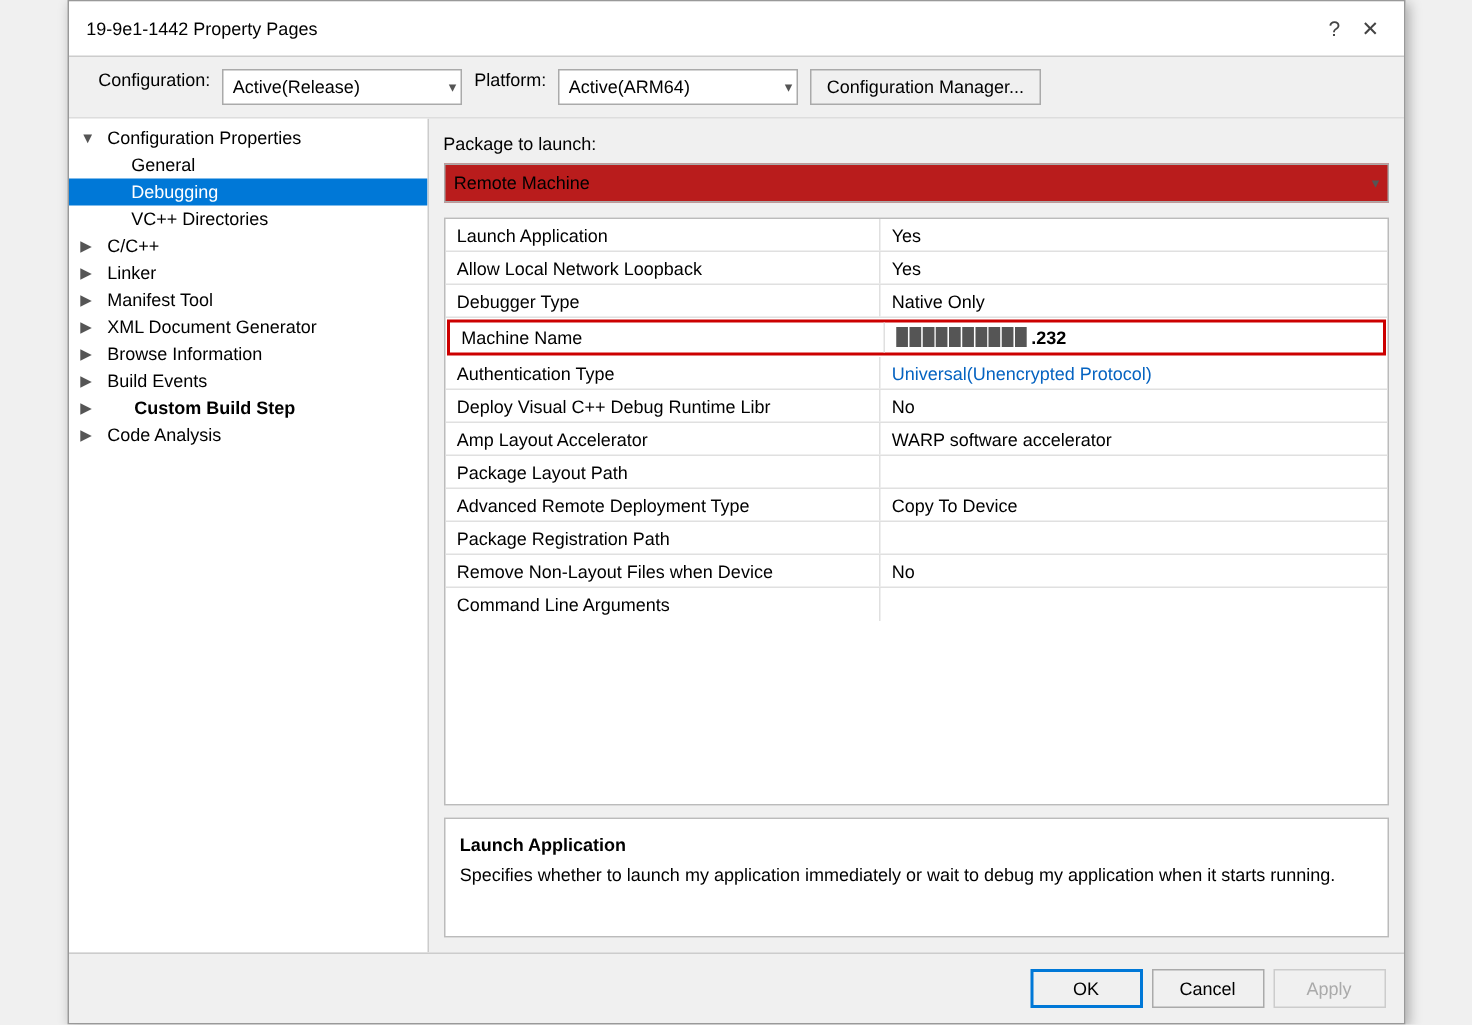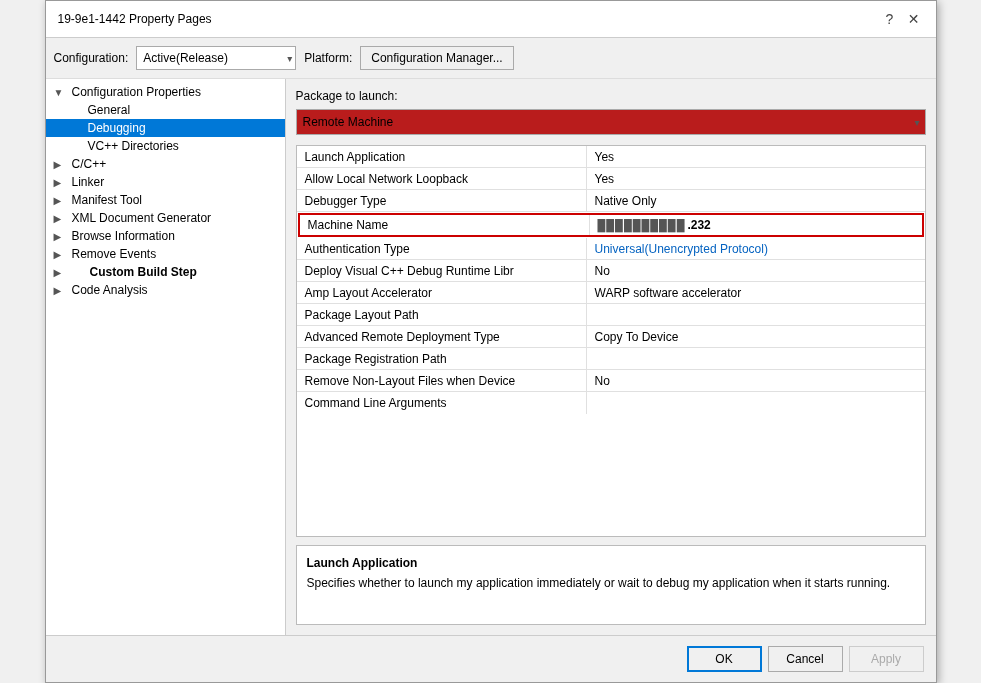--- a/index.html
+++ b/index.html
@@ -47,23 +47,23 @@
       cursor: pointer;
       font-size: 14px;
       color: #444;
       display: flex;
       align-items: center;
       justify-content: center;
       padding: 0;
     }
 
     .config-bar {
-      padding: 8px 8px;
-      display: flex;
-      align-items: center;
+      padding: 8px 20px;
+      display: flex;
+      align-items: flex-start;
       gap: 8px;
       background: #f0f0f0;
       border-bottom: 1px solid #ddd;
     }
     .config-bar label { font-size: 12px; }
     .config-select {
       height: 24px;
       font-size: 12px;
       border: 1px solid #aaa;
       background: #fff;
@@ -280,20 +280,25 @@
   </div>
 
   <div class="config-bar">
     <label>Configuration:</label>
     <div class="select-wrapper">
       <select class="config-select">
         <option>Active(Release)</option>
       </select>
     </div>
     <label>Platform:</label>
+    <div class="select-wrapper">
+      <select class="config-select">
+        <option>Active(ARM64)</option>
+      </select>
+    </div>
     <button class="config-manager-btn">Configuration Manager...</button>
   </div>
 
   <div class="main-content">
 
     <div class="sidebar">
     <div class="tree-item">
           <span class="expand-icon" style="margin-left: 4px;">▼</span>
           <span style="margin-left: 4px;">Configuration Properties</span>
         </div>
@@ -324,21 +329,21 @@
         <div class="tree-item">
           <span class="expand-icon" style="margin-left: 4px;">▶</span>
           <span style="margin-left: 4px;">XML Document Generator</span>
         </div>
         <div class="tree-item">
           <span class="expand-icon" style="margin-left: 4px;">▶</span>
           <span style="margin-left: 4px;">Browse Information</span>
         </div>
         <div class="tree-item">
           <span class="expand-icon" style="margin-left: 4px;">▶</span>
-          <span style="margin-left: 4px;">Remove Events</span>
+          <span style="margin-left: 4px;">Build Events</span>
         </div>
         <div class="tree-item">
           <span class="expand-icon" style="margin-left: 4px;">▶</span>
           <span style="margin-left: 22px; font-weight: bold;">Custom Build Step</span>
         </div>
         <div class="tree-item">
           <span class="expand-icon" style="margin-left: 4px;">▶</span>
           <span style="margin-left: 4px;">Code Analysis</span>
         </div>
       </div>

